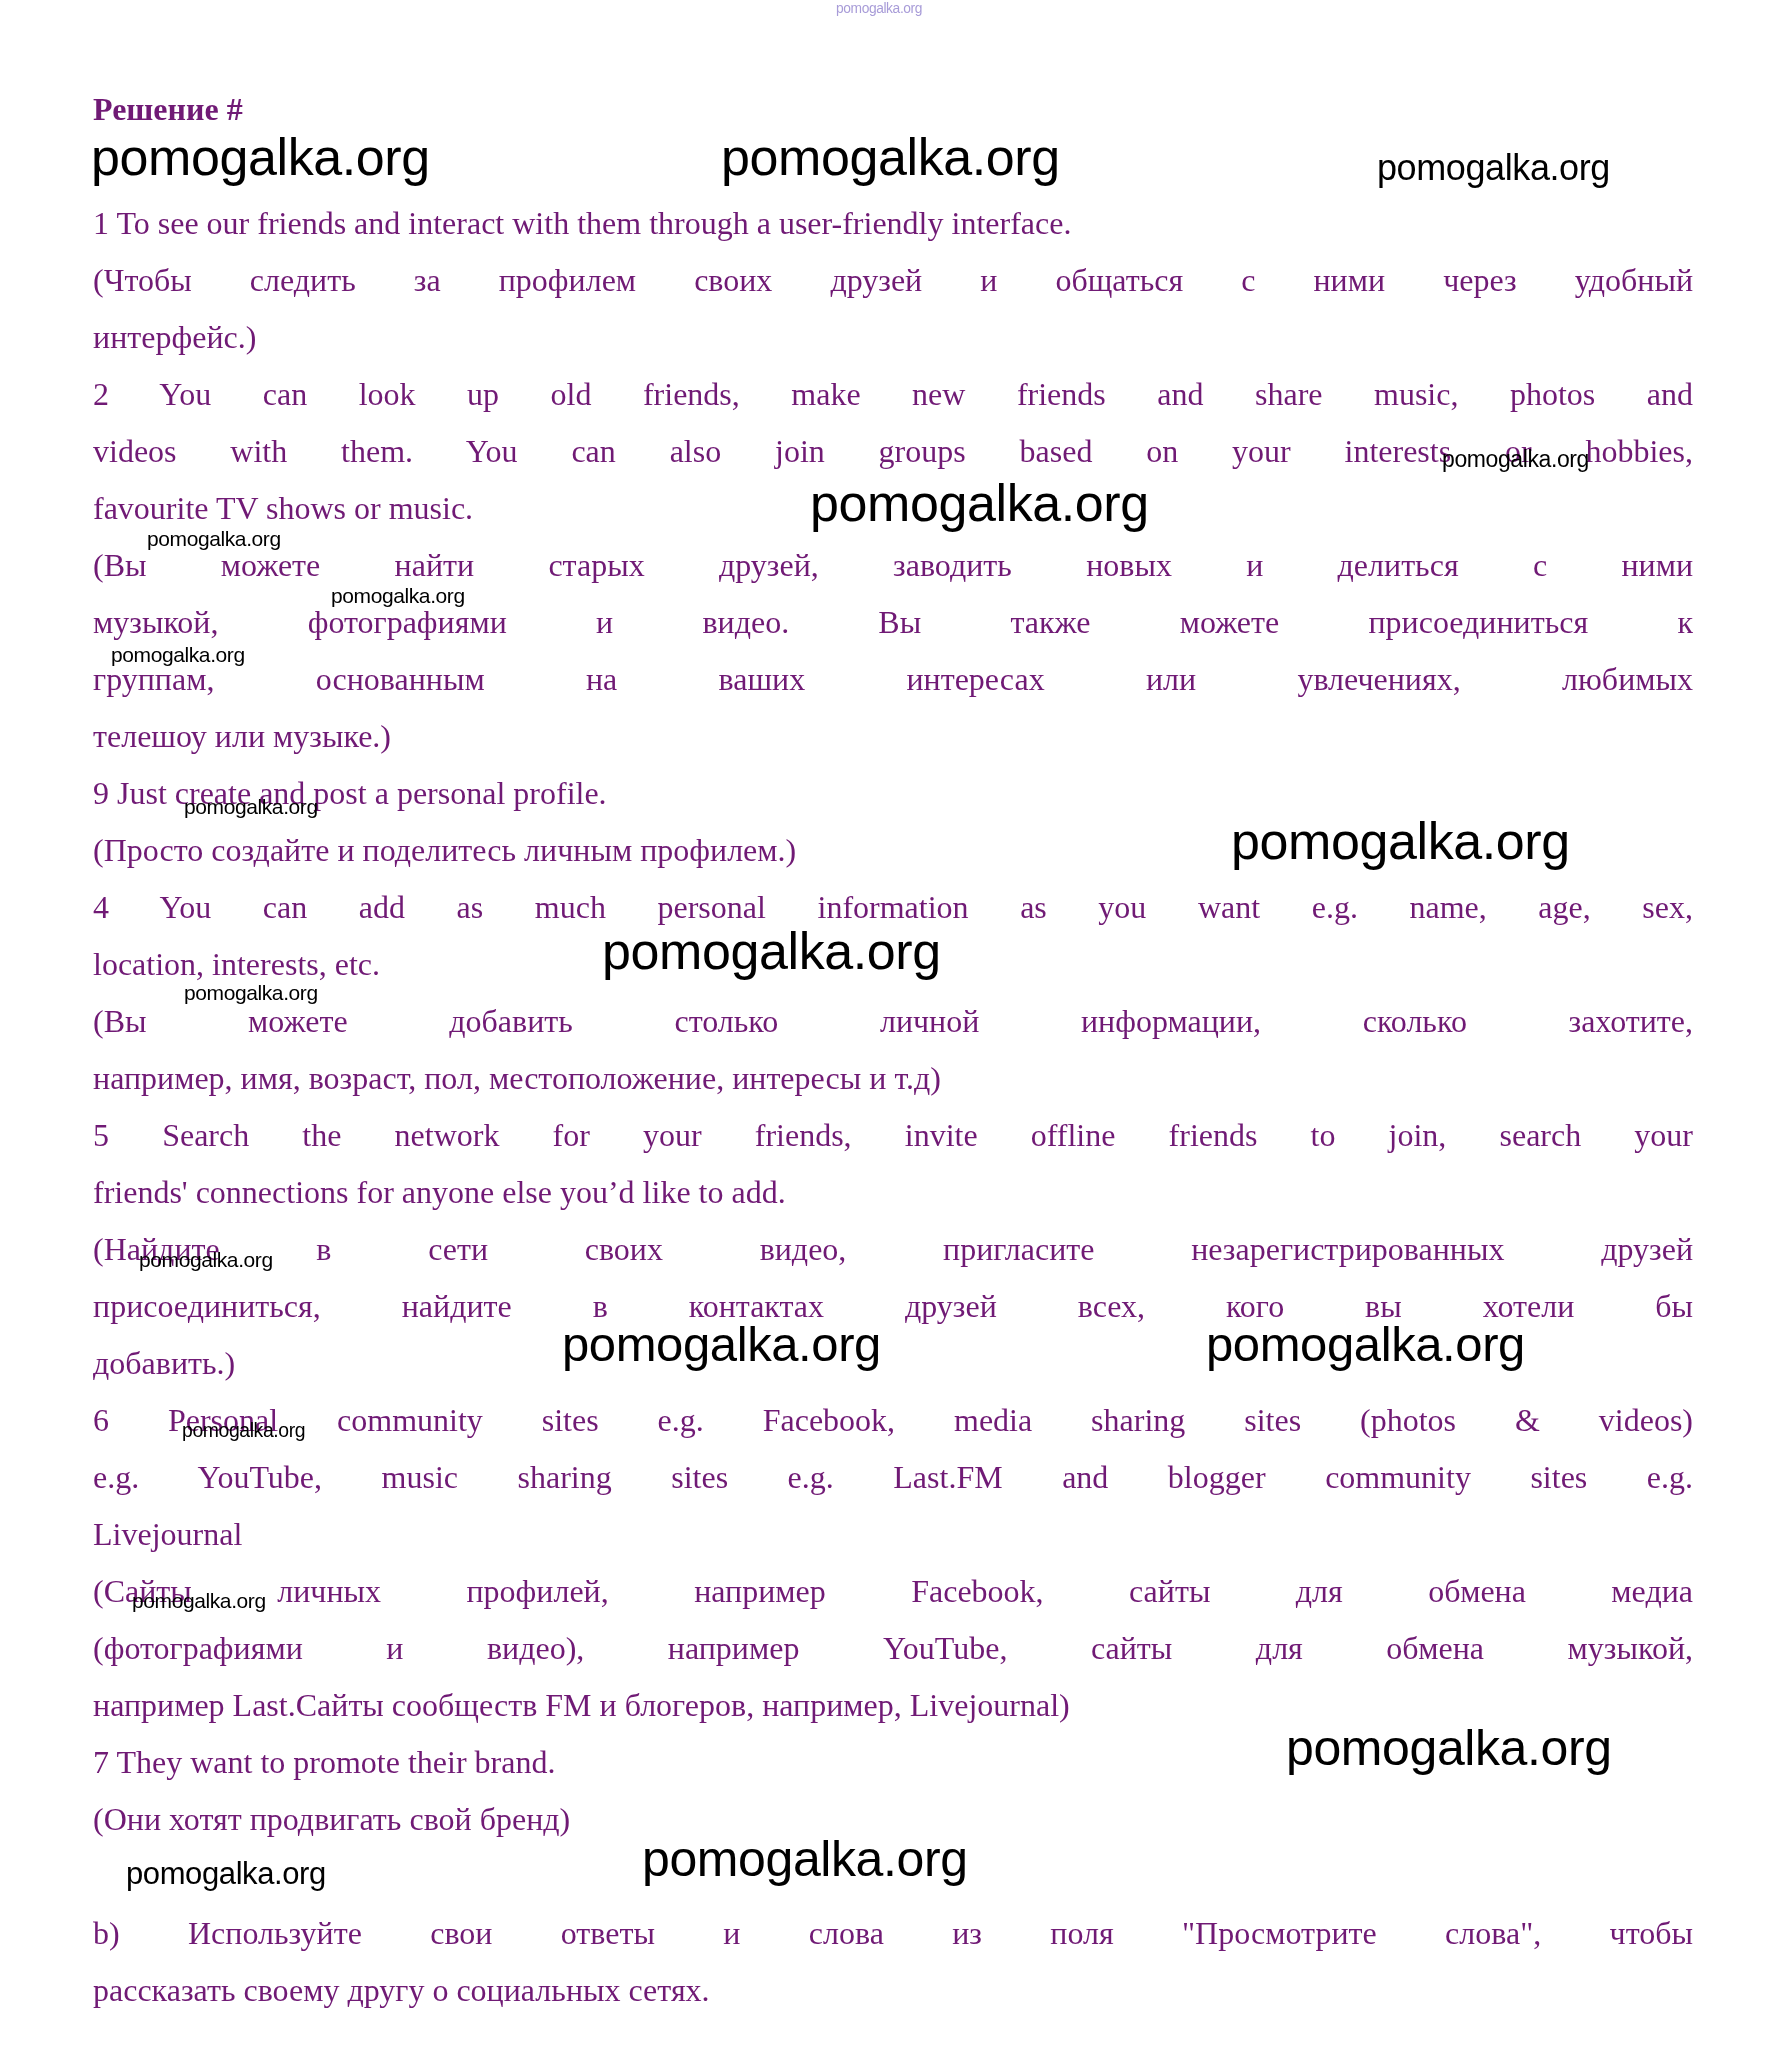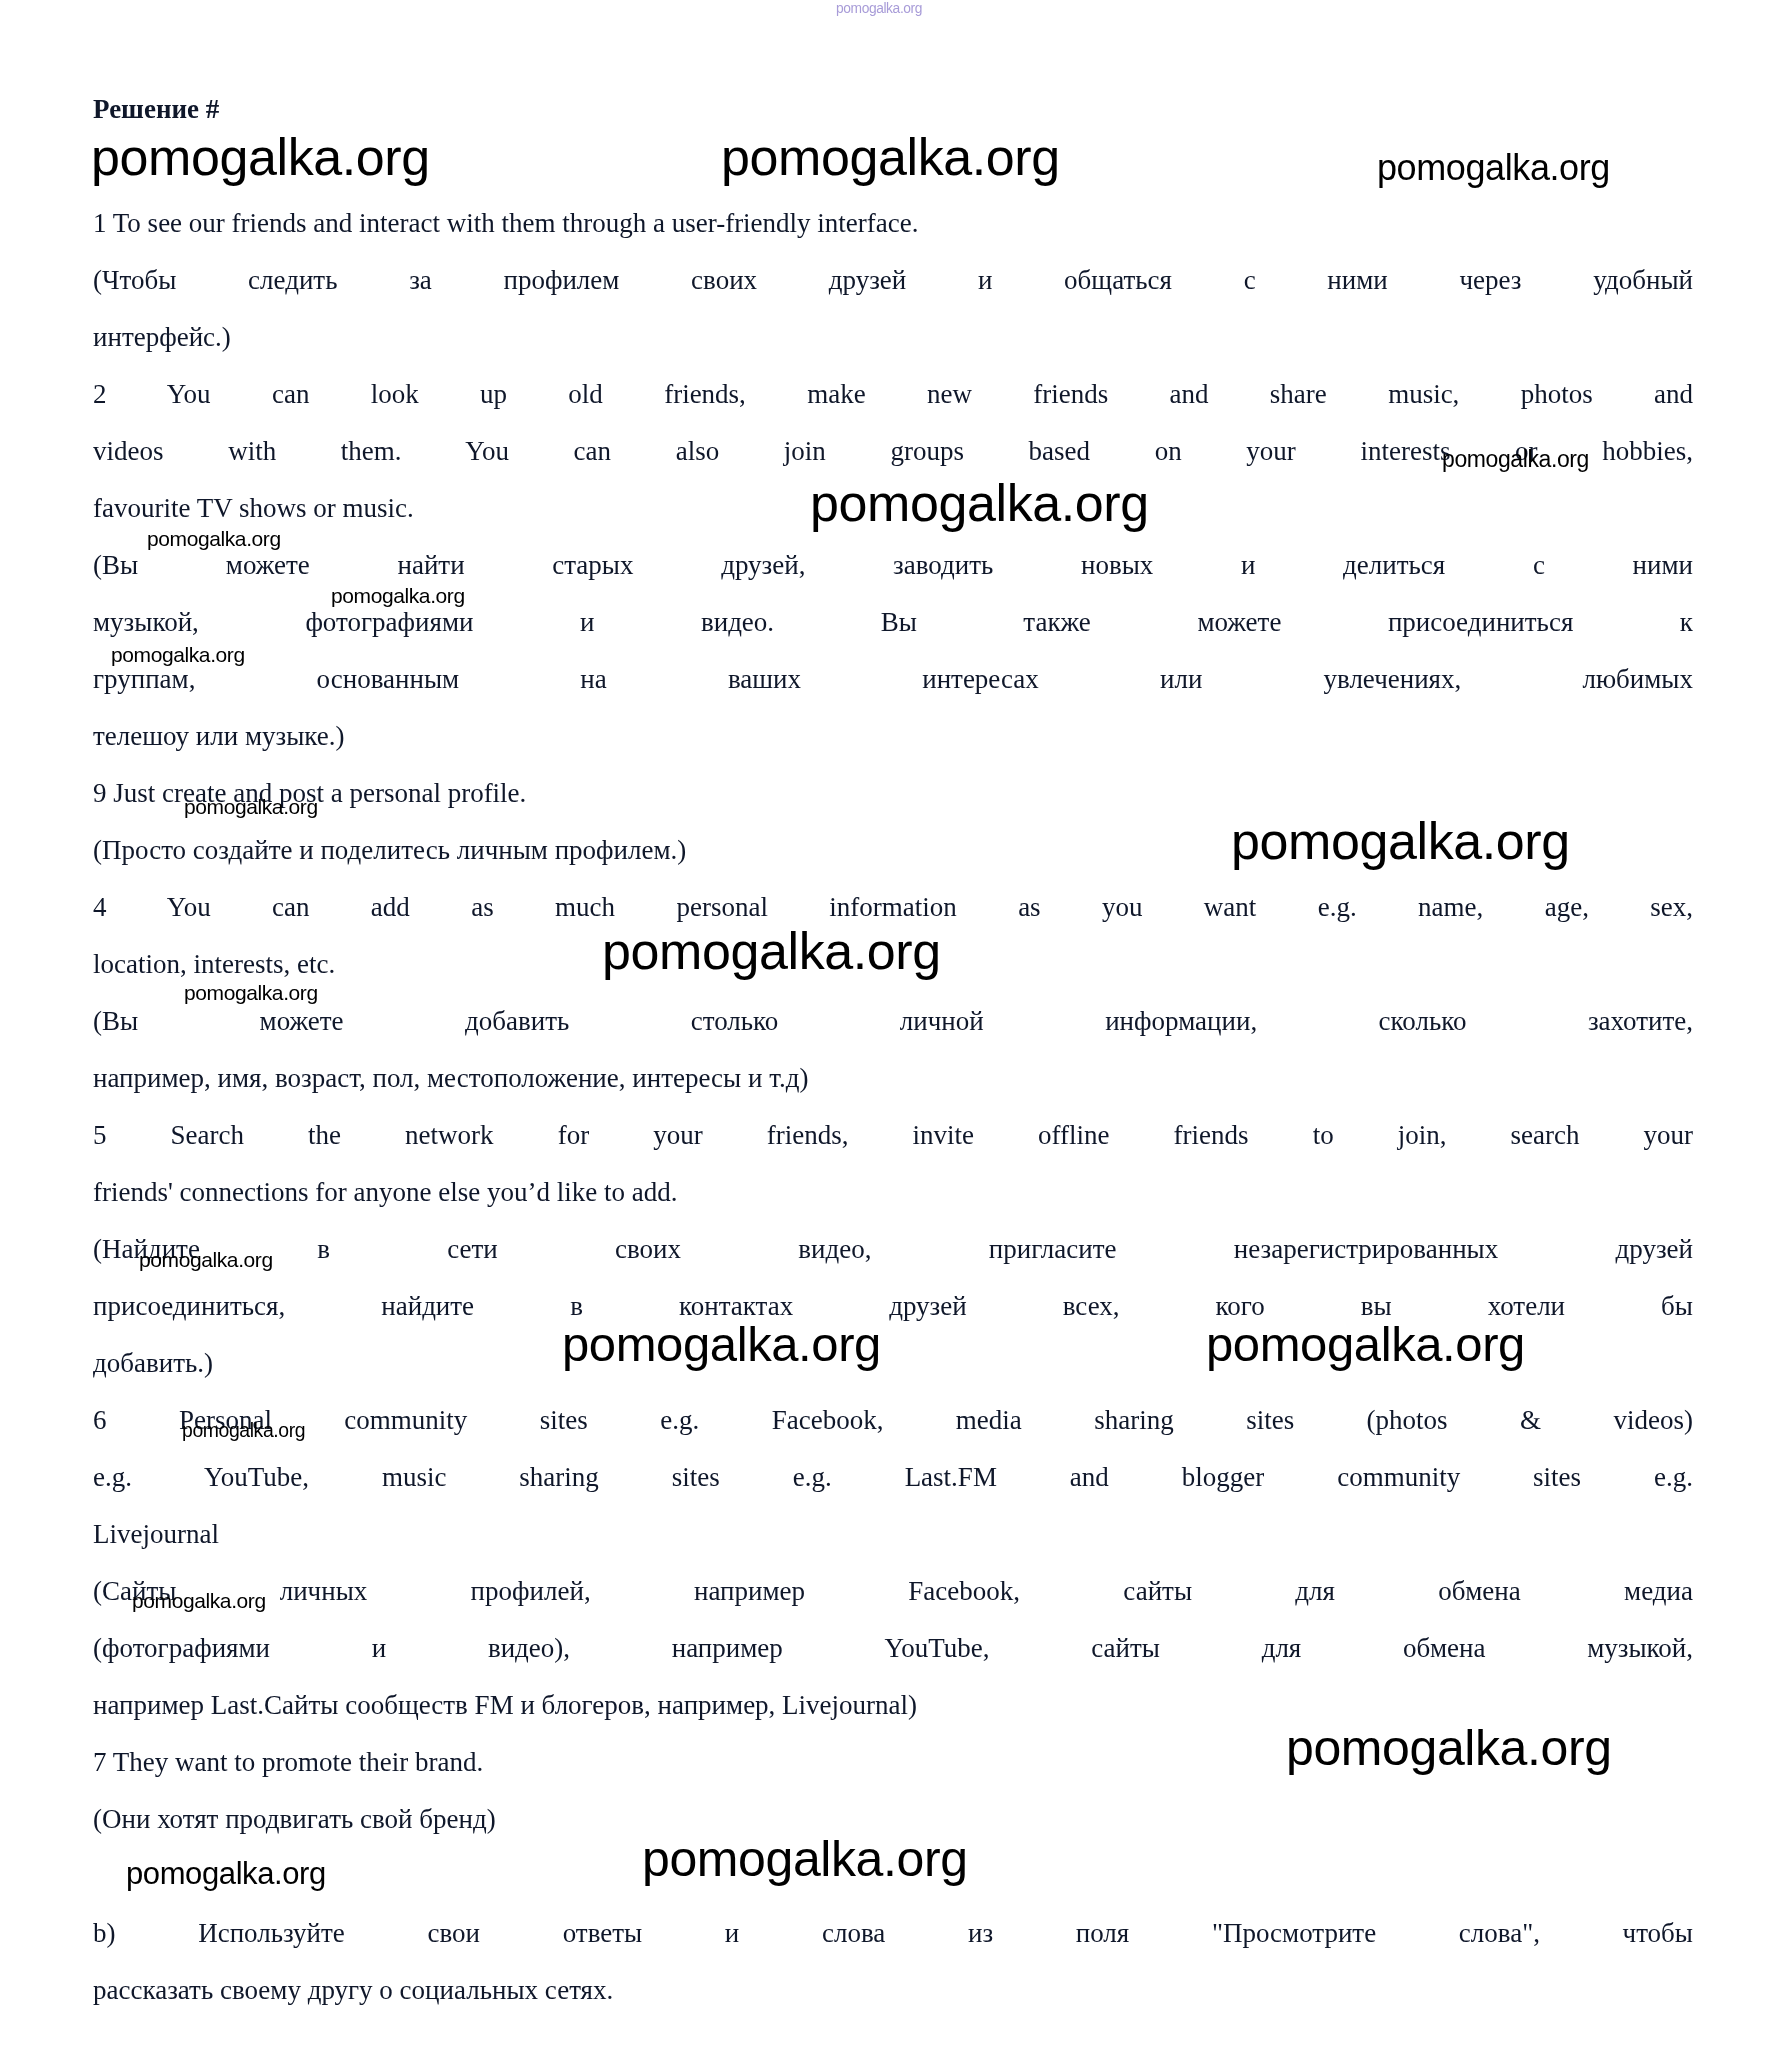--- a/index.html
+++ b/index.html
@@ -20,24 +20,24 @@
     background: #ffffff;
     overflow: hidden;
   }
   .content {
     position: absolute;
     left: 93px;
     top: 81px;
     width: 1600px;
   }
   .line {
-    font-size: 27px;
+    font-size: 32px;
     line-height: 57px;
     height: 57px;
-    color: #0f172a;
+    color: #701a75;
     white-space: nowrap;
     overflow: visible;
   }
   .line.justify {
     white-space: normal;
     text-align: justify;
     text-align-last: justify;
     overflow: hidden;
   }
   .line.bold { font-weight: bold; }

